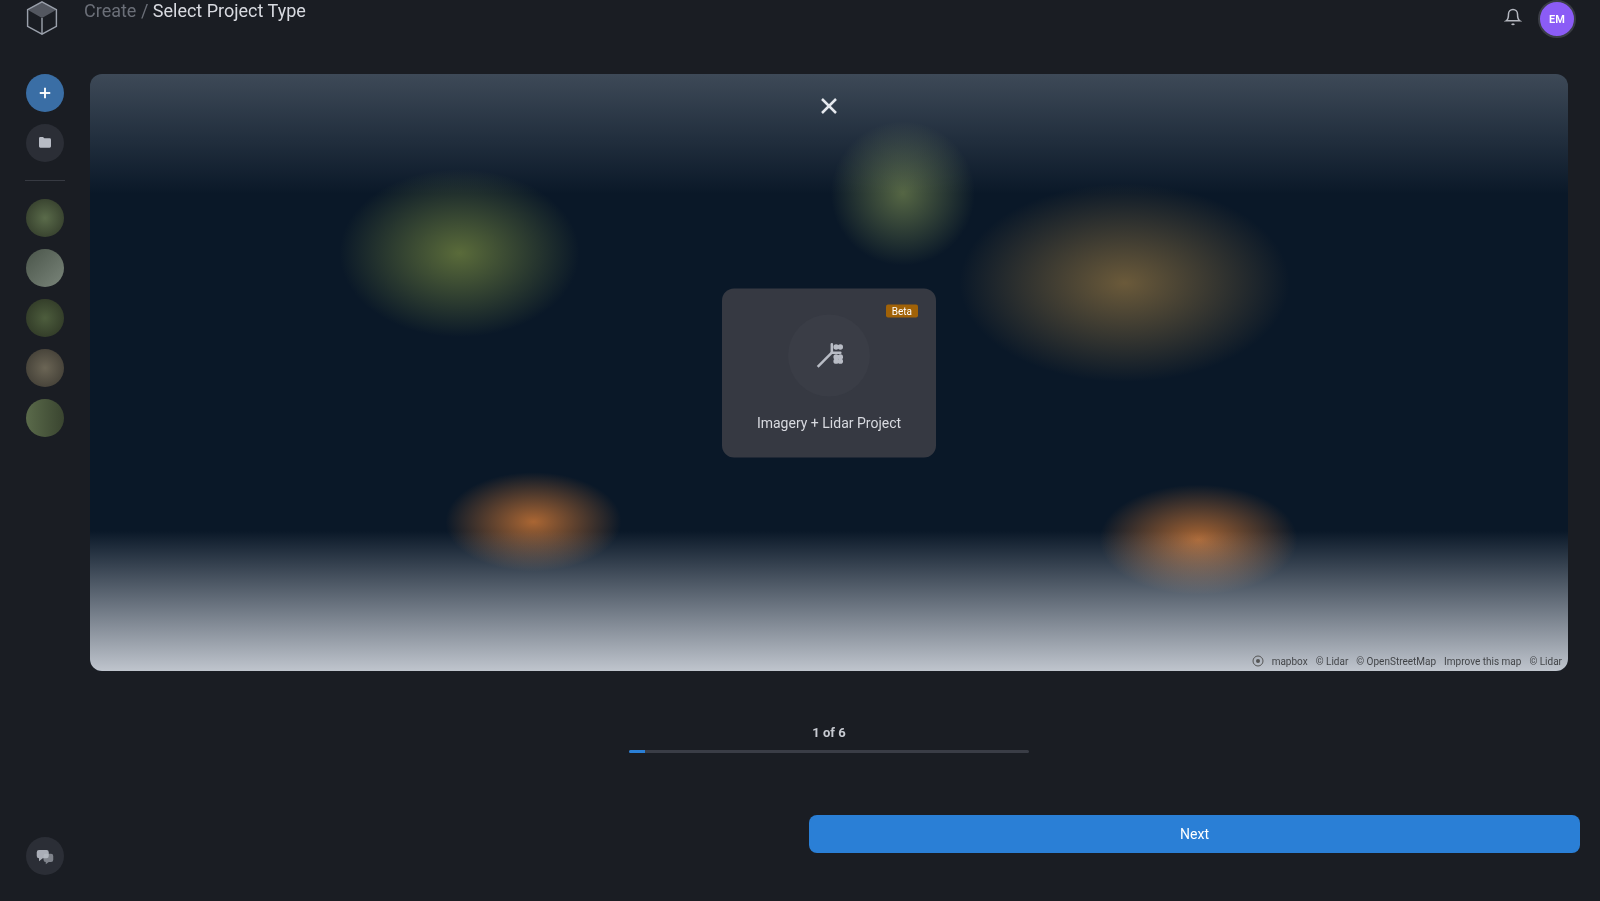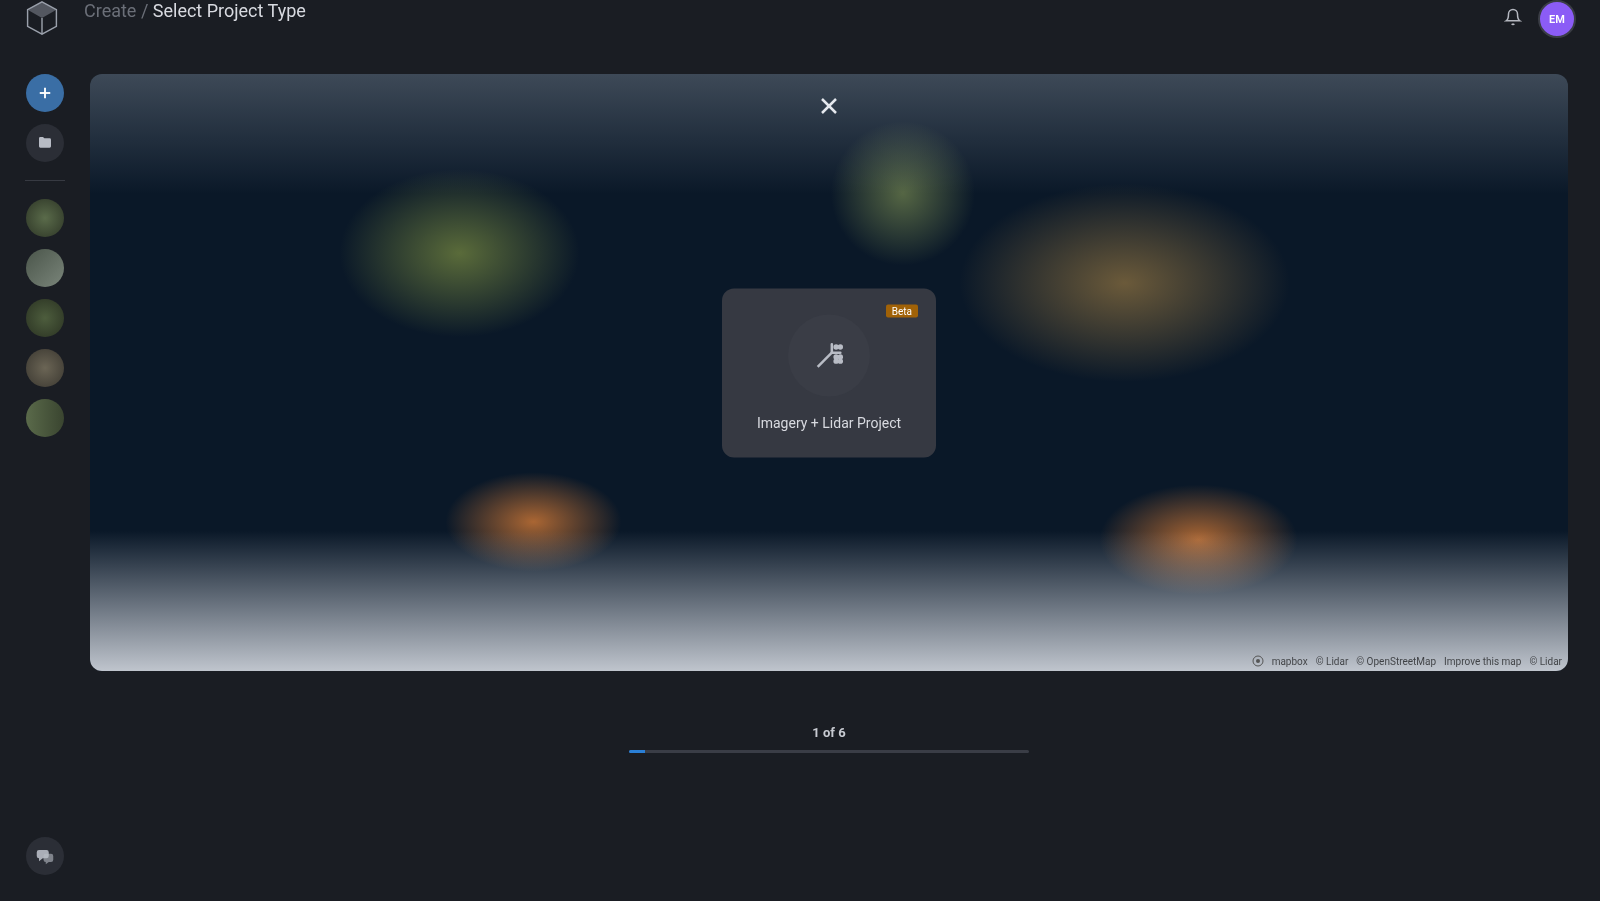--- a/index.html
+++ b/index.html
@@ -322,13 +322,16 @@
     </div>
   </div>
 
   <div class="step-area">
     <div class="step-text">1 of 6</div>
     <div class="step-bar">
       <div class="step-fill"></div>
     </div>
   </div>
 
+  <div class="next-btn">
+    <span>Next</span>
+  </div>
 </div>
 
 </body></html>

